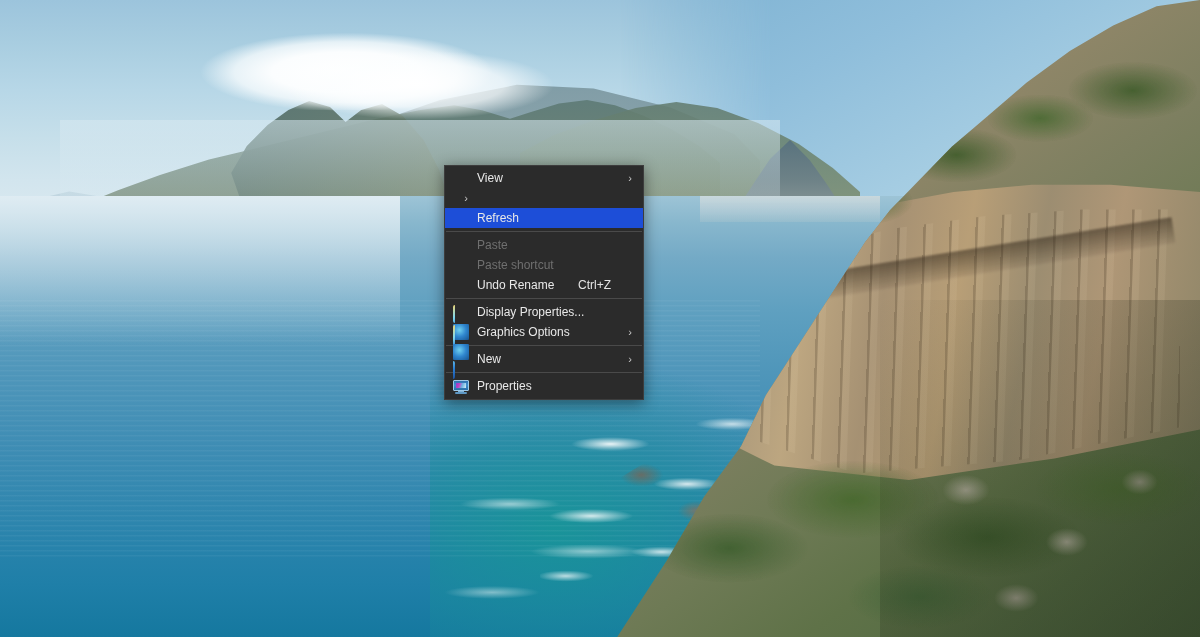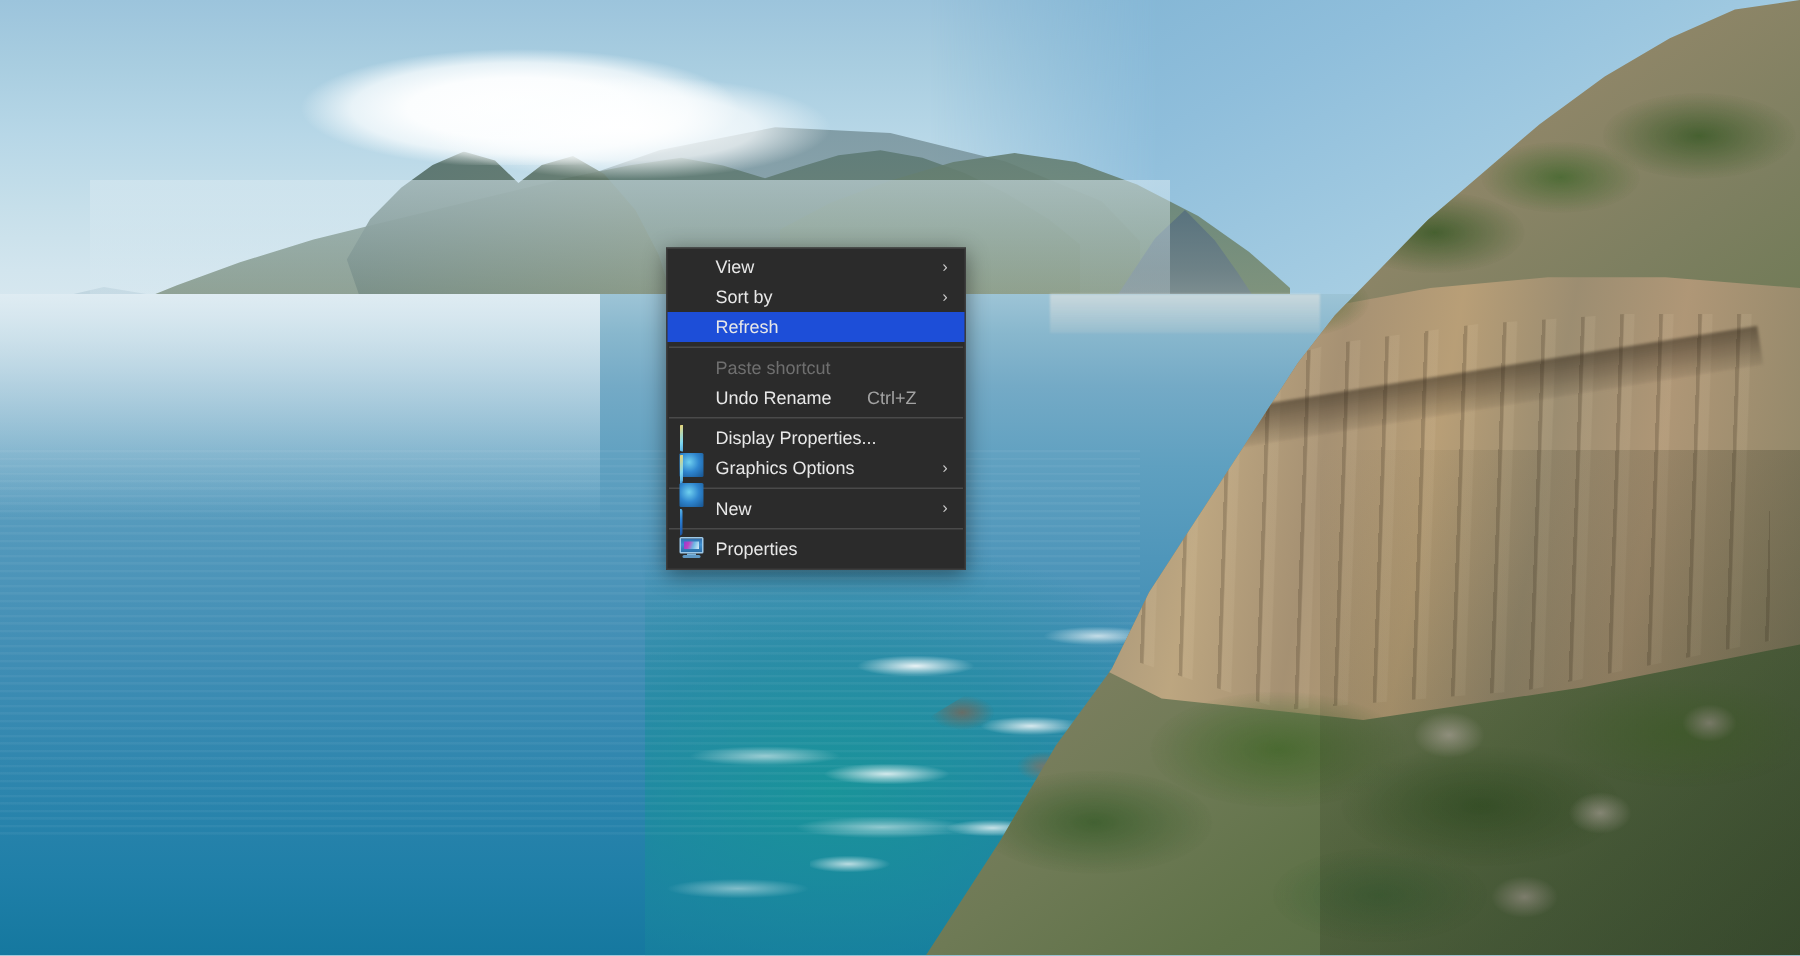--- a/index.html
+++ b/index.html
@@ -253,20 +253,21 @@
     border: 1px solid #3d3d3d;
     box-shadow: 0 3px 14px rgba(0,0,0,0.45);
     padding: 2px 0 3px 0;
     box-sizing: border-box;
     user-select: none;
   }
 
   .menu-item {
     position: relative;
     display: flex;
+    align-items: center;
     height: 20px;
     padding: 0 8px 0 8px;
     color: #e8e8e8;
     font-size: 12px;
     line-height: 20px;
     white-space: nowrap;
     cursor: default;
   }
   .menu-item.highlighted { background: #1d4ed8; }
   .menu-item.disabled { color: #6f6f6f; }
@@ -282,21 +283,21 @@
   .mi-label {
     flex: 1 1 auto;
     padding-left: 0;
     overflow: hidden;
     text-overflow: ellipsis;
   }
   
   .menu-item.no-icon .mi-label { padding-left: 24px; }
 
   .mi-shortcut {
-    color: #a3a3a3;
+    color: #e5e5e5;
     font-size: 12px;
     margin-left: 14px;
     padding-right: 6px;
   }
 
   .mi-arrow {
     width: 10px;
     flex: 0 0 10px;
     margin-left: 8px;
     text-align: center;
@@ -398,30 +399,33 @@
     </div>
   </div>
 
   <div id="context-menu">
       <div class="menu-group">
         <div class="menu-item no-icon">
           <span class="mi-label">View</span>
           <span class="mi-arrow">›</span>
         </div>
         <div class="menu-item no-icon">
-          <span class="mi-label">Sort by</span>
           <span class="mi-arrow">›</span>
         </div>
         <div class="menu-item highlighted no-icon">
           <span class="mi-label">Refresh</span>
           <span class="mi-arrow empty">›</span>
         </div>
       </div>
       <div class="menu-sep"></div>
       <div class="menu-group">
+        <div class="menu-item disabled no-icon">
+          <span class="mi-label">Paste</span>
+          <span class="mi-arrow empty">›</span>
+        </div>
         <div class="menu-item disabled no-icon">
           <span class="mi-label">Paste shortcut</span>
           <span class="mi-arrow empty">›</span>
         </div>
         <div class="menu-item no-icon">
           <span class="mi-label">Undo Rename</span>
           <span class="mi-shortcut">Ctrl+Z</span>
           <span class="mi-arrow empty">›</span>
         </div>
       </div>

